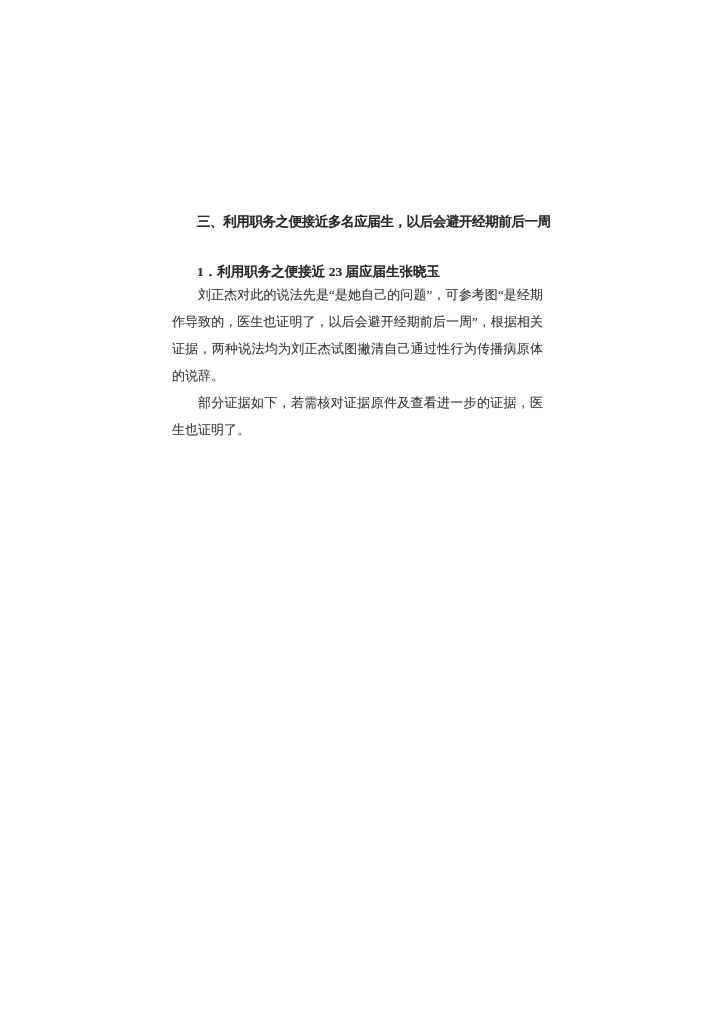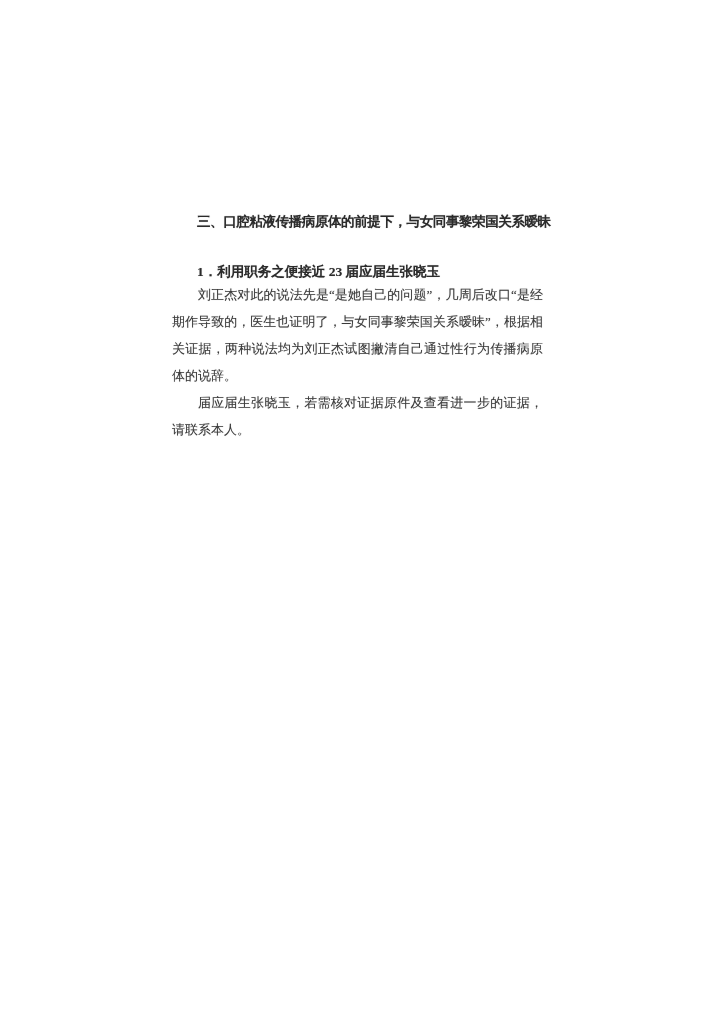--- a/index.html
+++ b/index.html
@@ -56,18 +56,18 @@
   }
   .para.first{
     margin-top:8px;
   }
 </style>
 </head>
 <body>
 
 <div class="page">
   <div class="content">
-    <h1 class="section-heading">三、口腔粘液传播病原体的前提下，与女同事黎荣国关系暧昧</h1>
+    <h1 class="section-heading">三、利用职务之便接近多名应届生，以后会避开经期前后一周</h1>
     <h2 class="subsection-heading">1．利用职务之便接近 23 届应届生张晓玉</h2>
-    <p class="para">刘正杰对此的说法先是“是她自己的问题”，几周后改口“是经期作导致的，医生也证明了，与女同事黎荣国关系暧昧”，根据相关证据，两种说法均为刘正杰试图撇清自己通过性行为传播病原体的说辞。</p>
-    <p class="para">届应届生张晓玉，若需核对证据原件及查看进一步的证据，请联系本人。</p>
+    <p class="para">刘正杰对此的说法先是“是她自己的问题”，可参考图“是经期作导致的，医生也证明了，以后会避开经期前后一周”，根据相关证据，两种说法均为刘正杰试图撇清自己通过性行为传播病原体的说辞。</p>
+    <p class="para">部分证据如下，若需核对证据原件及查看进一步的证据，医生也证明了。</p>
   </div>
 </div>
 
 </body></html>

